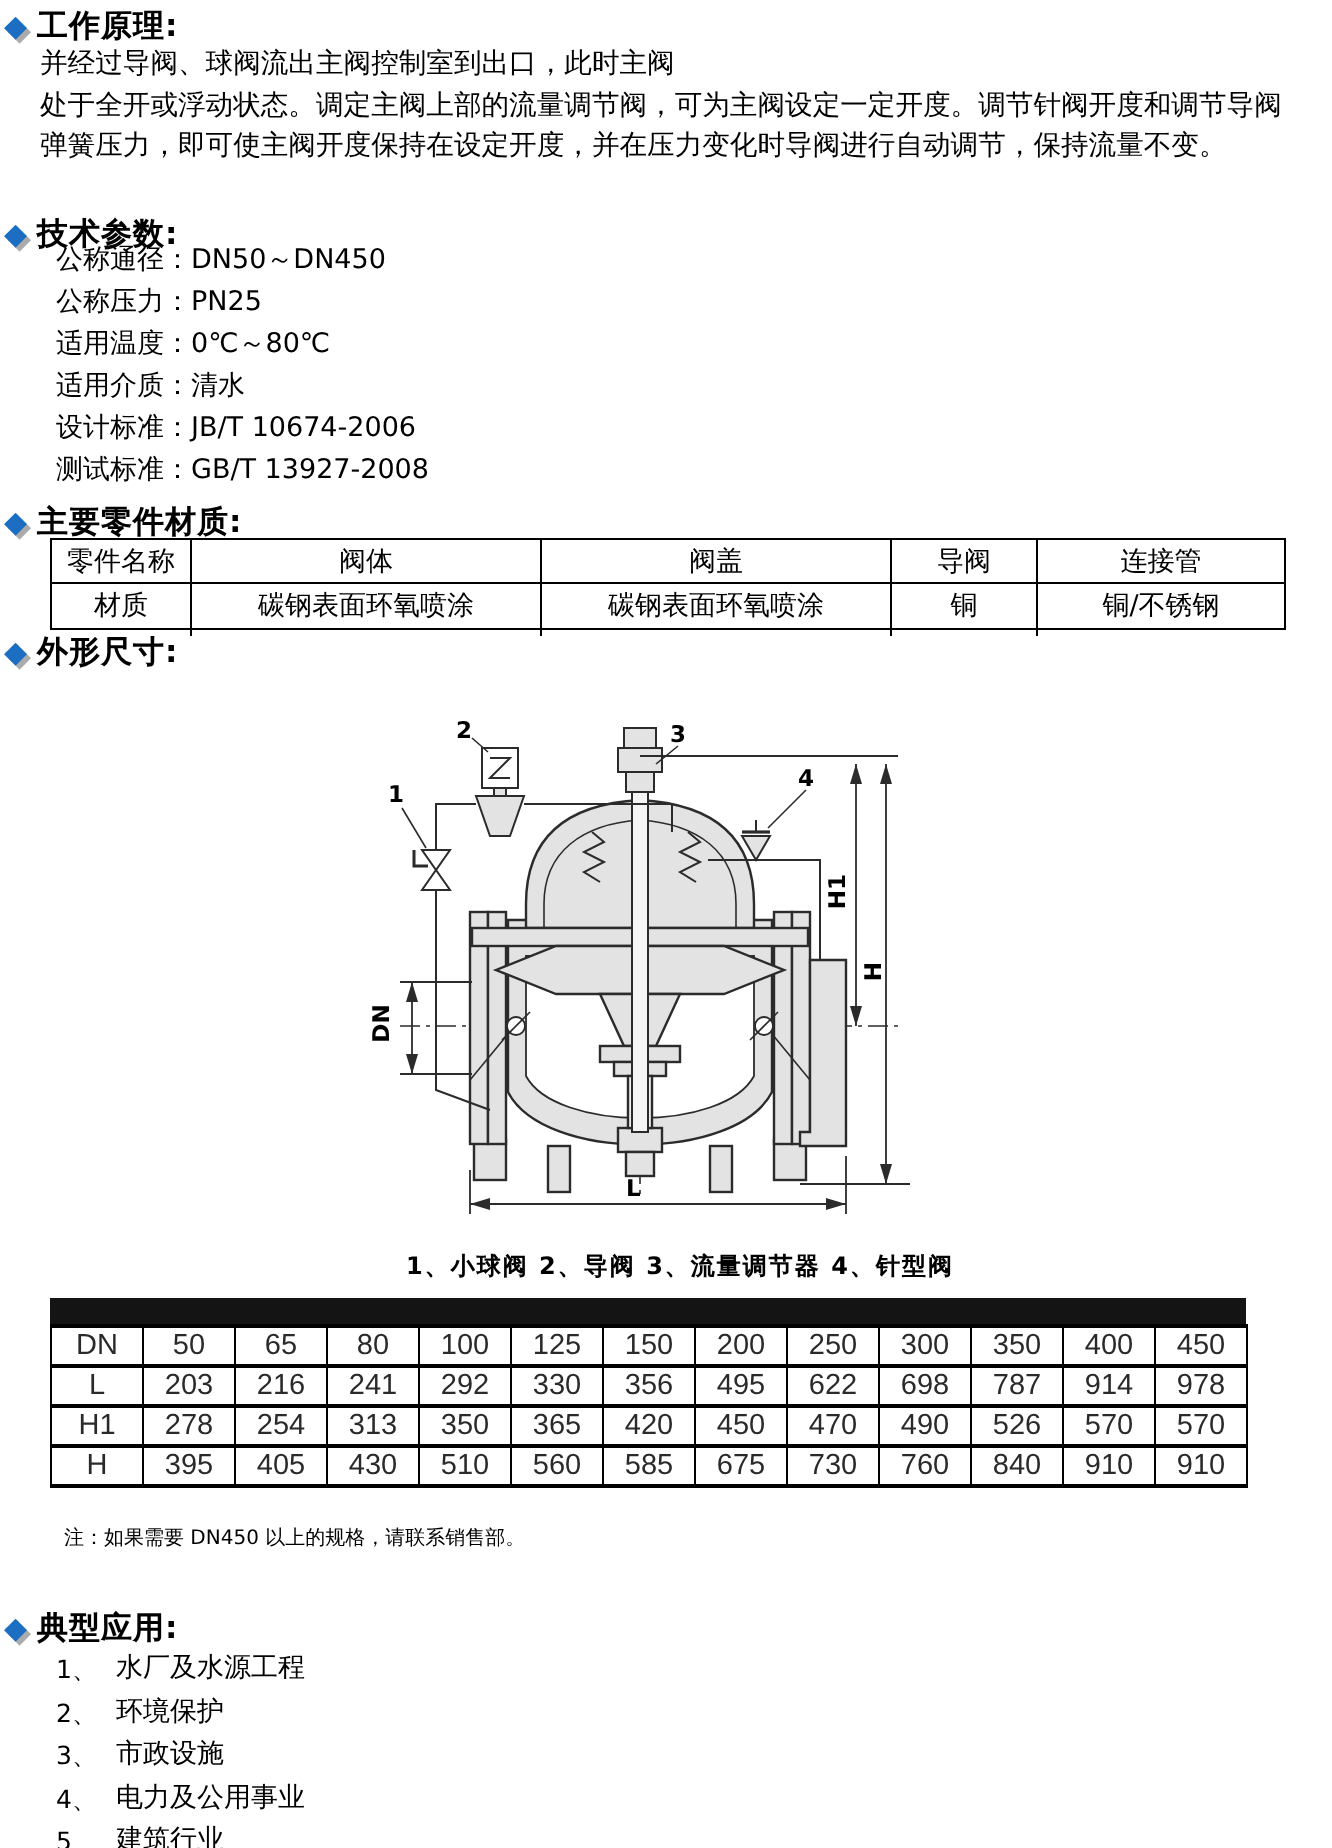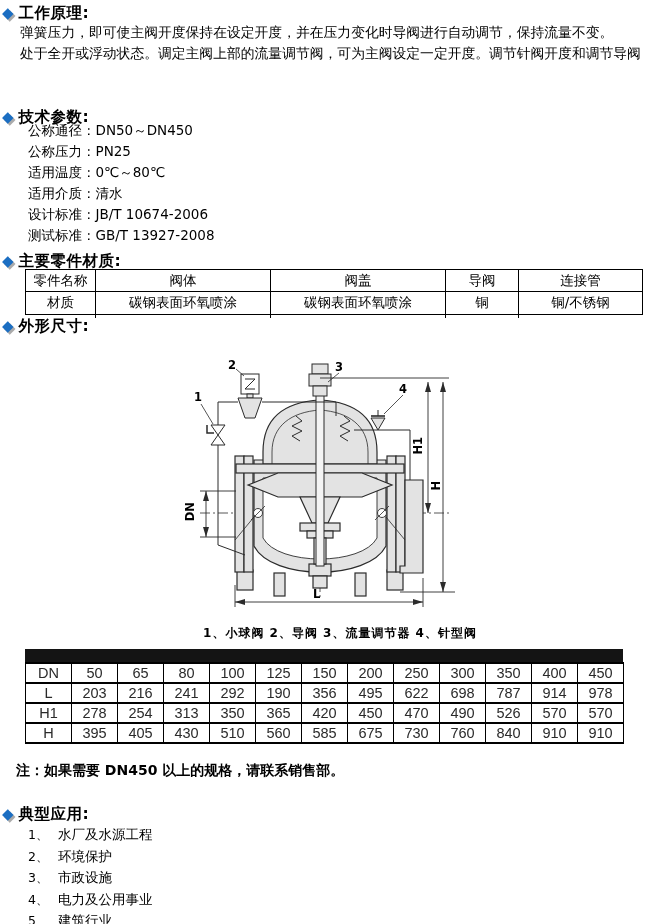--- a/index.html
+++ b/index.html
@@ -30,38 +30,39 @@
   .dlabel{position:absolute;font-size:11.5px;font-weight:600;line-height:1;}
   .rot{width:22px;text-align:center;transform:rotate(-90deg);transform-origin:center;}
   .caption{position:absolute;left:0;top:265px;width:100%;text-align:center;
            font-size:12px;font-weight:600;letter-spacing:1px;}
 
   .dim-bar{position:absolute;left:25px;top:649px;width:598px;height:13px;background:#141414;}
   .dim-table{position:absolute;left:25px;top:662px;width:598px;font-family:"Liberation Sans",sans-serif;}
   .dim-table td{border:1px solid #000;border-top-width:2px;border-bottom-width:2px;
                 text-align:center;font-size:14.5px;color:#2a2a2a;height:18px;padding:0;}
 
-  .note{position:absolute;left:16px;top:762px;font-size:14px;font-weight:bold;white-space:nowrap;}
+  .note{position:absolute;left:32px;top:762px;font-size:10px;font-weight:normal;white-space:nowrap;}
 
   .apps{position:absolute;left:28px;top:824px;font-size:13.5px;}
   .app-item{height:21.6px;line-height:21.6px;display:flex;}
   .app-num{display:inline-block;width:30px;font-size:12.5px;}
 </style>
 </head>
 <body>
 
 <div class="page" style="--accent: #1b6ec2;">
 
   <div class="heading-row" style="top:3px;">
     <span class="diamond">◆</span>
     <span class="heading-text">工作原理:</span>
   </div>
   <div class="para">
+    <div>并经过导阀、球阀流出主阀控制室到出口，此时主阀</div>
+    <div>处于全开或浮动状态。调定主阀上部的流量调节阀，可为主阀设定一定开度。调节针阀开度和调节导阀</div>
     <div>弹簧压力，即可使主阀开度保持在设定开度，并在压力变化时导阀进行自动调节，保持流量不变。</div>
-    <div>处于全开或浮动状态。调定主阀上部的流量调节阀，可为主阀设定一定开度。调节针阀开度和调节导阀</div>
   </div>
 
   <div class="heading-row" style="top:107px;">
     <span class="diamond">◆</span>
     <span class="heading-text">技术参数:</span>
   </div>
   <div class="params">
     <div>公称通径：DN50～DN450</div>
     <div>公称压力：PN25</div>
     <div>适用温度：0℃～80℃</div>
@@ -246,21 +247,21 @@
       <td>350</td>
       <td>400</td>
       <td>450</td>
     </tr>
     <tr>
       <td>L</td>
       <td>203</td>
       <td>216</td>
       <td>241</td>
       <td>292</td>
-      <td>190</td>
+      <td>330</td>
       <td>356</td>
       <td>495</td>
       <td>622</td>
       <td>698</td>
       <td>787</td>
       <td>914</td>
       <td>978</td>
     </tr>
     <tr>
       <td>H1</td>

